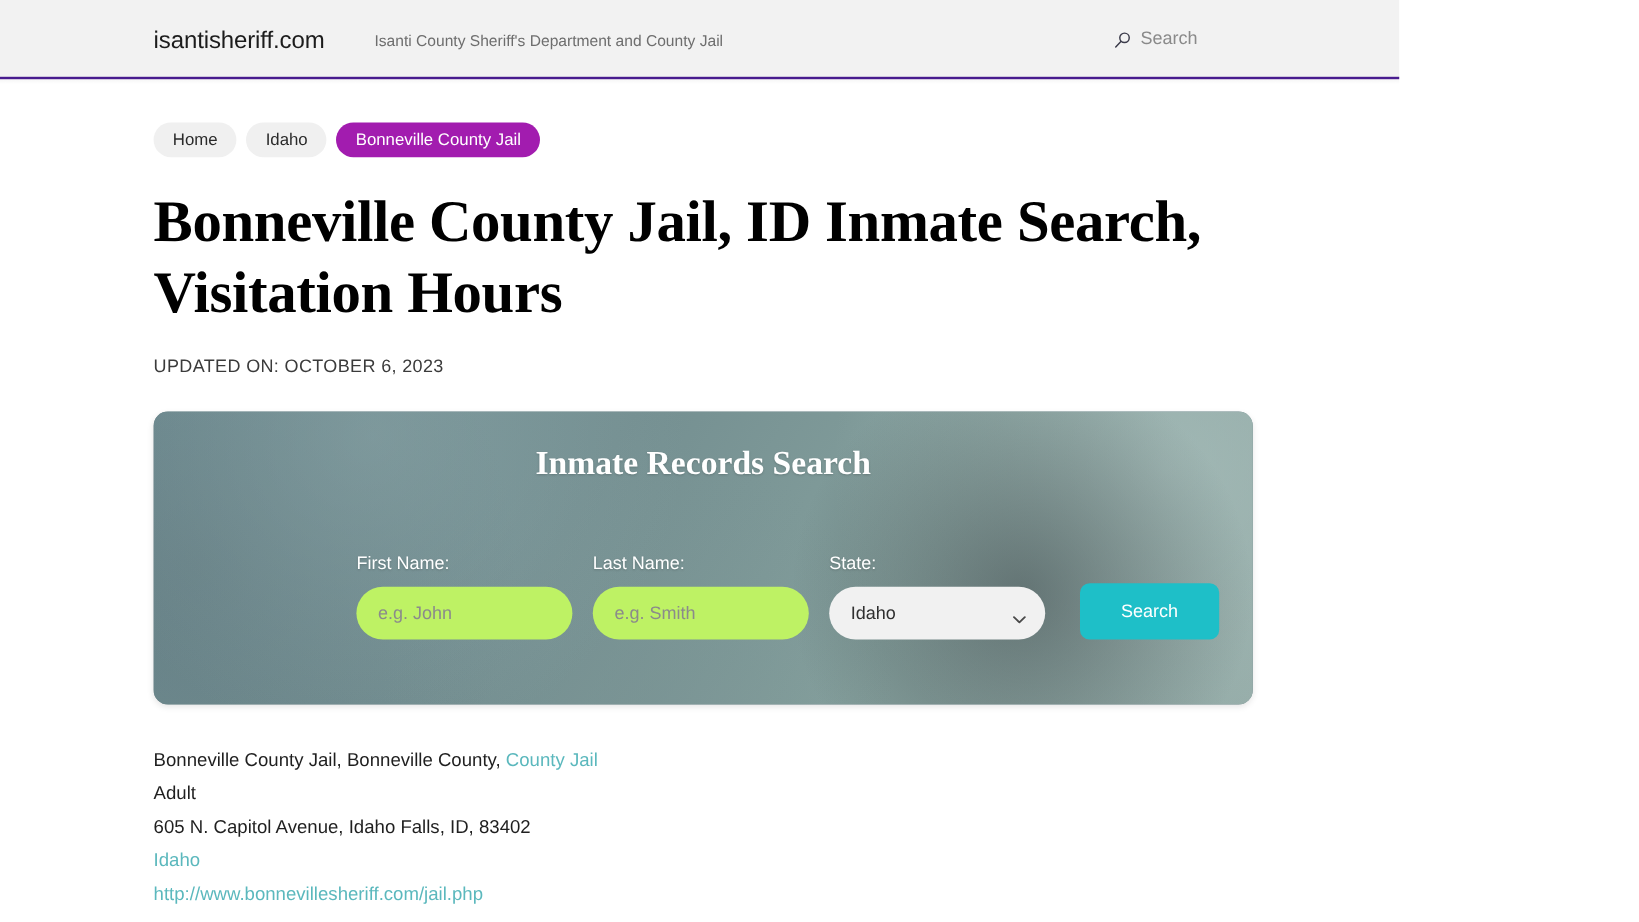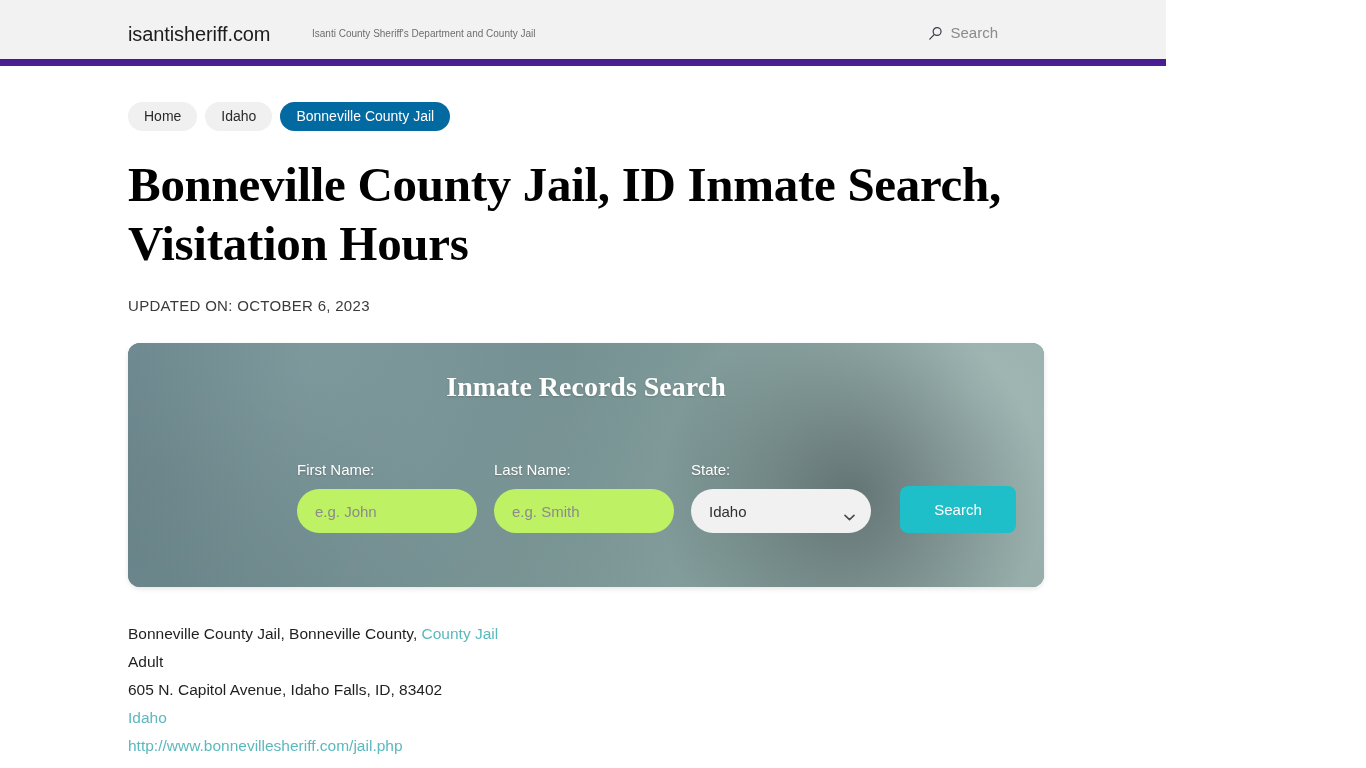--- a/index.html
+++ b/index.html
@@ -12,21 +12,21 @@
     background: #ffffff;
     font-family: "Liberation Sans", sans-serif;
   }
 
   
   .site-header {
     position: relative;
     width: 1166px;
     height: 66px;
     background: #f2f2f2;
-    border-bottom: 7px solid #4c1d95;
+    border-bottom: 2px solid #4c1d95;
   }
   .site-header::after {
     content: "";
     position: absolute;
     left: 0; right: 0; bottom: -6px;
     height: 6px;
     background: linear-gradient(to bottom, rgba(0,0,0,0.055), rgba(0,0,0,0));
     pointer-events: none;
   }
   .site-title {
@@ -37,21 +37,21 @@
     line-height: 26px;
     color: #1c1c1c;
     font-weight: 400;
     letter-spacing: -0.1px;
     white-space: nowrap;
   }
   .site-tagline {
     position: absolute;
     left: 312px;
     top: 24px;
-    font-size: 10px;
+    font-size: 13px;
     line-height: 20px;
     color: #6e6e6e;
     font-weight: 400;
     white-space: nowrap;
   }
   .header-search {
     position: absolute;
     right: 168px;
     top: 23px;
     display: flex;
@@ -95,21 +95,21 @@
     padding: 0 16px;
     border-radius: 15px;
     background: #f0f0f0;
     color: #2a2a2a;
     font-size: 14px;
     line-height: 29px;
     white-space: nowrap;
     cursor: pointer;
   }
   .crumb.current {
-    background: #0369a1;
+    background: #a21caf;
     color: #ffffff;
   }
 
   
   .page-title {
     margin: 24px 0 0 0;
     font-family: "Liberation Serif", "DejaVu Serif", serif;
     font-weight: bold;
     font-size: 49px;
     line-height: 59px;

